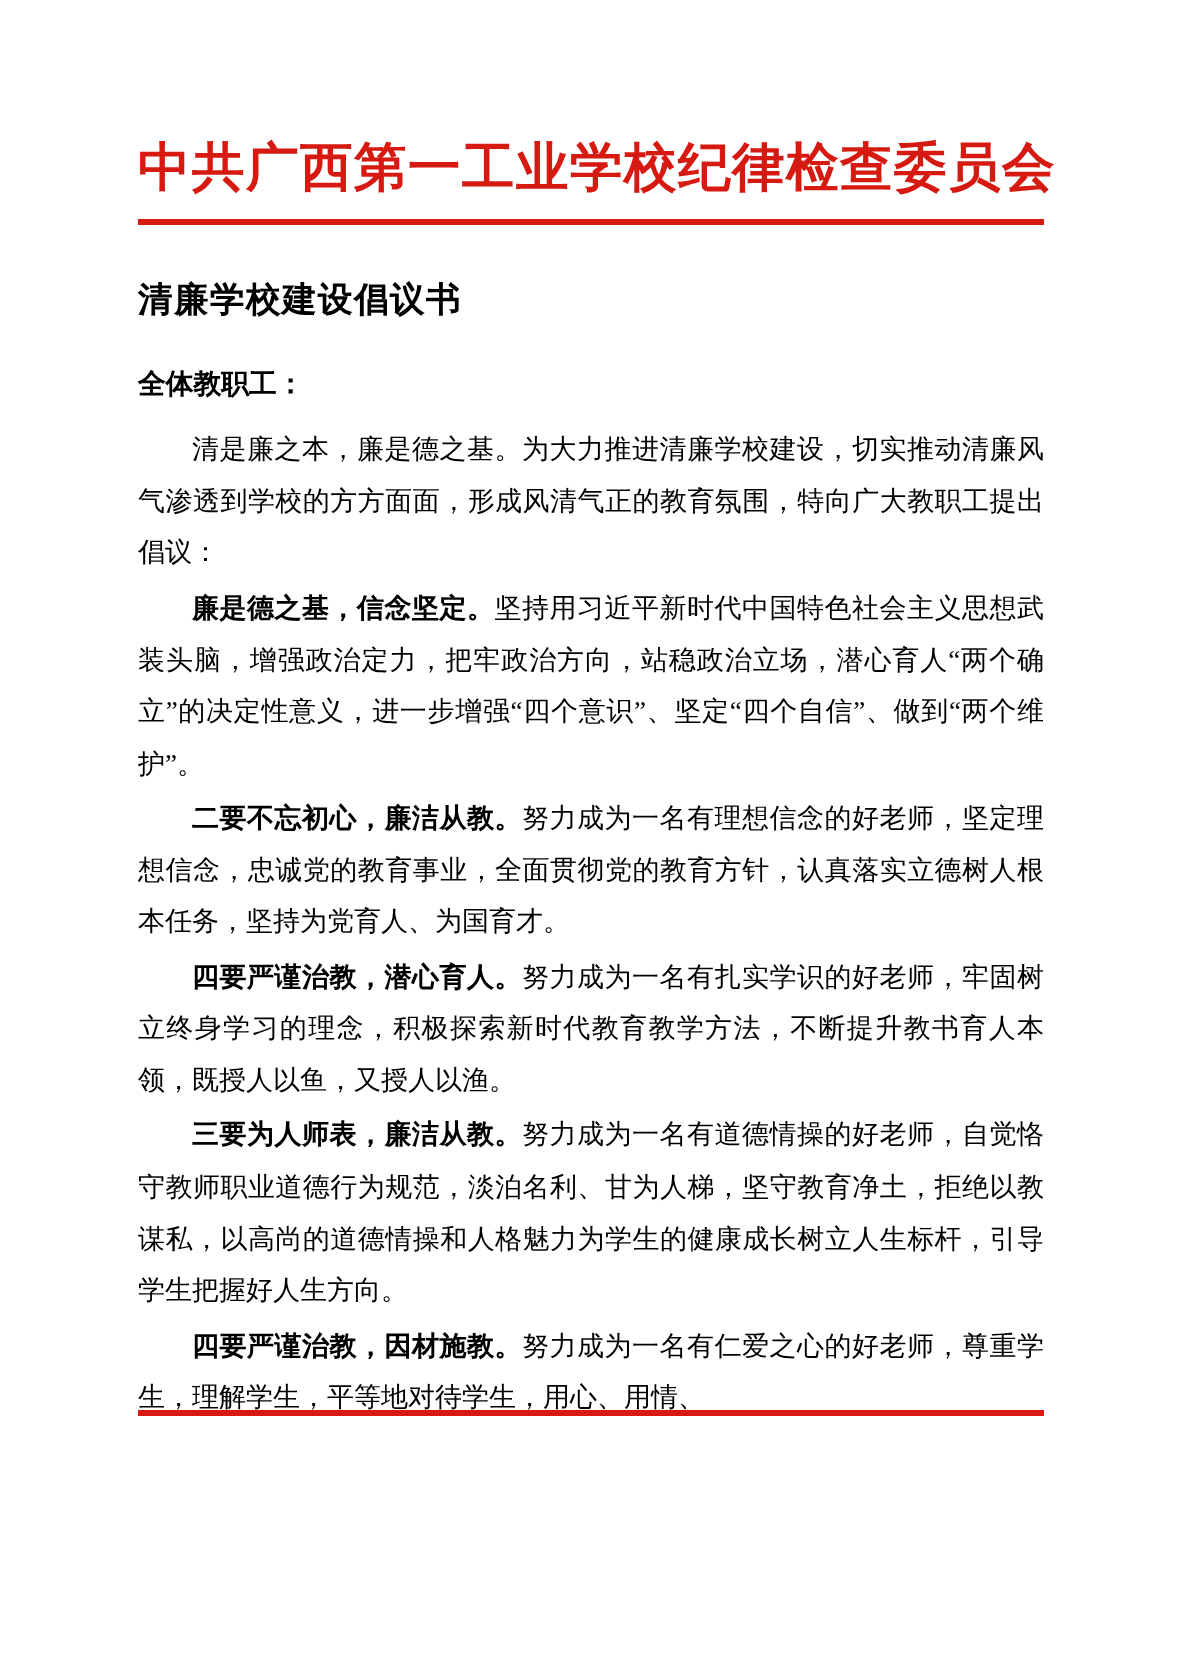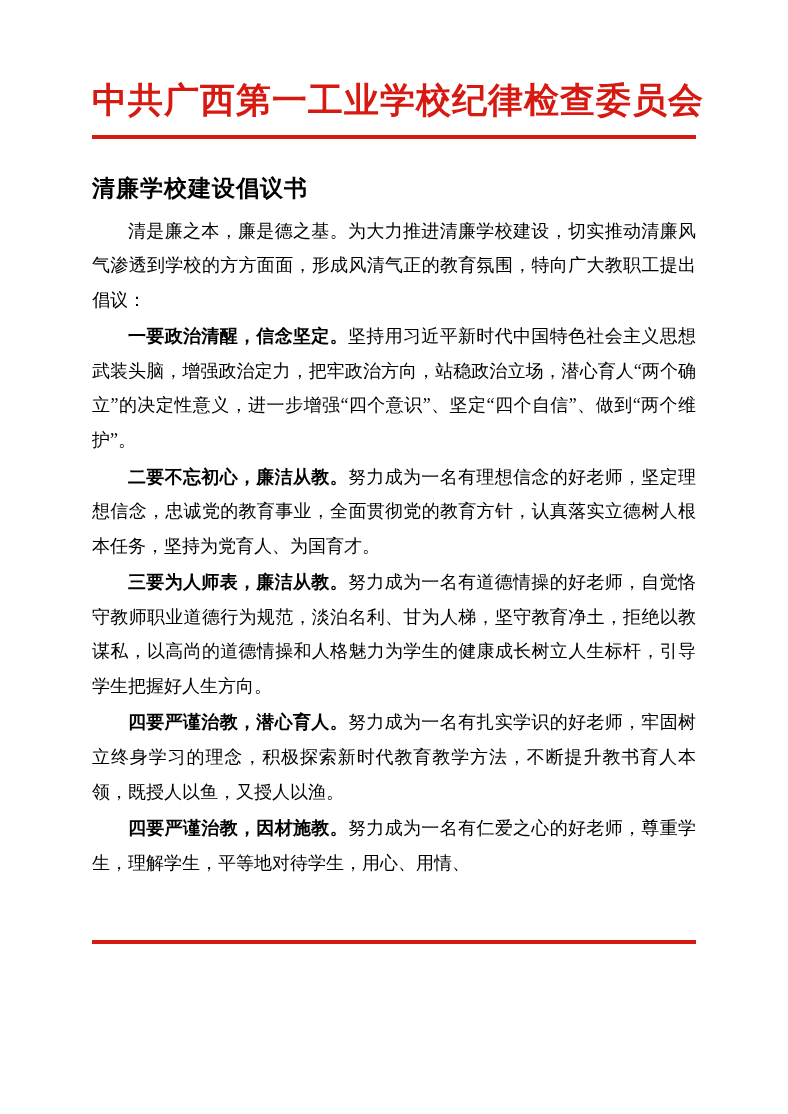--- a/index.html
+++ b/index.html
@@ -12,21 +12,21 @@
     height: 1114px;
     font-family: "Liberation Serif", "DejaVu Serif", serif;
     color: #000000;
     position: relative;
     overflow: hidden;
   }
   .page {
     width: 788px;
     height: 1028px;
     box-sizing: border-box;
-    padding: 1px 92px;
+    padding: 12px 92px;
     position: relative;
   }
   .masthead {
     padding-top: 78px;
     text-align: center;
   }
   .masthead-title {
     color: #d61a12;
     font-family: "Liberation Serif", "DejaVu Serif", serif;
     font-weight: bold;
@@ -81,36 +81,37 @@
 
 <div class="page">
 
   <div class="masthead">
     <div class="masthead-title">中共广西第一工业学校纪律检查委员会</div>
     <div class="masthead-rule"></div>
   </div>
 
   <div class="doc-title">清廉学校建设倡议书</div>
 
+  <div class="salutation">全体教职工：</div>
 
   <div class="body-text">
     <p class="para">
       <b></b><span>清是廉之本，廉是德之基。为大力推进清廉学校建设，切实推动清廉风气渗透到学校的方方面面，形成风清气正的教育氛围，特向广大教职工提出倡议：</span>
     </p>
     <p class="para">
-      <b>一要政治清醒，信念坚定。</b><span>坚持用习近平新时代中国特色社会主义思想武装头脑，增强政治定力，把牢政治方向，站稳政治立场，潜心育人“两个确立”的决定性意义，进一步增强“四个意识”、坚定“四个自信”、做到“两个维护”。</span>
+      <b>廉是德之基，信念坚定。</b><span>坚持用习近平新时代中国特色社会主义思想武装头脑，增强政治定力，把牢政治方向，站稳政治立场，潜心育人“两个确立”的决定性意义，进一步增强“四个意识”、坚定“四个自信”、做到“两个维护”。</span>
     </p>
     <p class="para">
       <b>二要不忘初心，廉洁从教。</b><span>努力成为一名有理想信念的好老师，坚定理想信念，忠诚党的教育事业，全面贯彻党的教育方针，认真落实立德树人根本任务，坚持为党育人、为国育才。</span>
     </p>
     <p class="para">
-      <b>三要为人师表，廉洁从教。</b><span>努力成为一名有道德情操的好老师，自觉恪守教师职业道德行为规范，淡泊名利、甘为人梯，坚守教育净土，拒绝以教谋私，以高尚的道德情操和人格魅力为学生的健康成长树立人生标杆，引导学生把握好人生方向。</span>
+      <b>四要严谨治教，潜心育人。</b><span>努力成为一名有扎实学识的好老师，牢固树立终身学习的理念，积极探索新时代教育教学方法，不断提升教书育人本领，既授人以鱼，又授人以渔。</span>
     </p>
     <p class="para">
-      <b>四要严谨治教，潜心育人。</b><span>努力成为一名有扎实学识的好老师，牢固树立终身学习的理念，积极探索新时代教育教学方法，不断提升教书育人本领，既授人以鱼，又授人以渔。</span>
+      <b>三要为人师表，廉洁从教。</b><span>努力成为一名有道德情操的好老师，自觉恪守教师职业道德行为规范，淡泊名利、甘为人梯，坚守教育净土，拒绝以教谋私，以高尚的道德情操和人格魅力为学生的健康成长树立人生标杆，引导学生把握好人生方向。</span>
     </p>
     <p class="para">
       <b>四要严谨治教，因材施教。</b><span>努力成为一名有仁爱之心的好老师，尊重学生，理解学生，平等地对待学生，用心、用情、</span>
     </p>
   </div>
 
   <div class="footer-rule"></div>
 
 </div>
 

